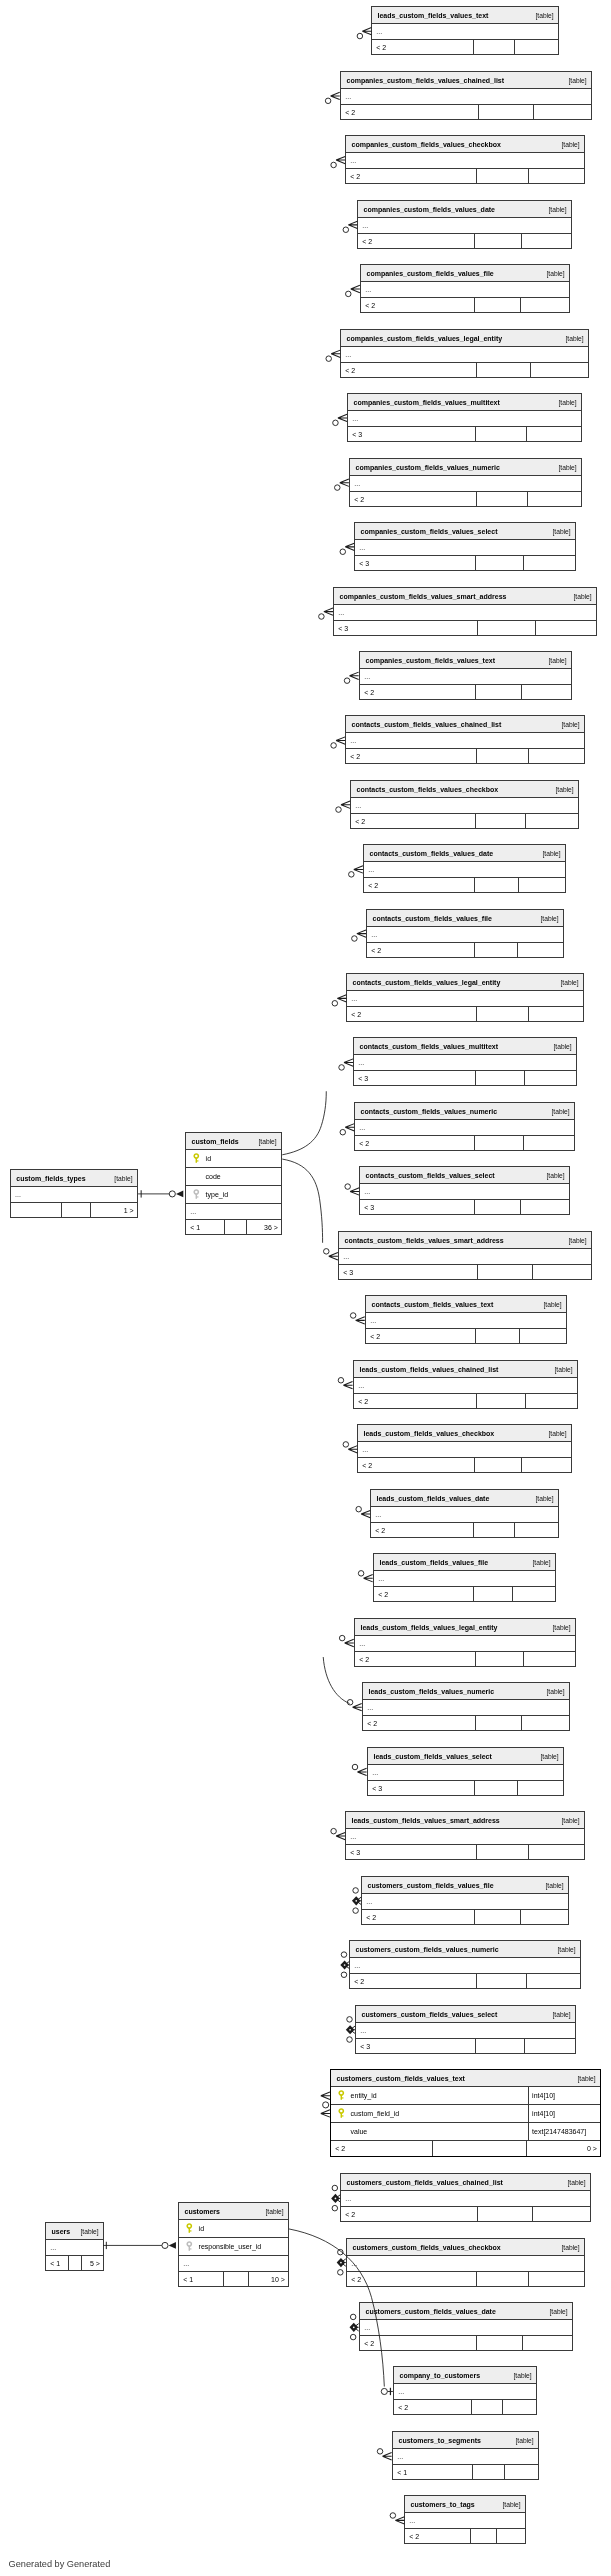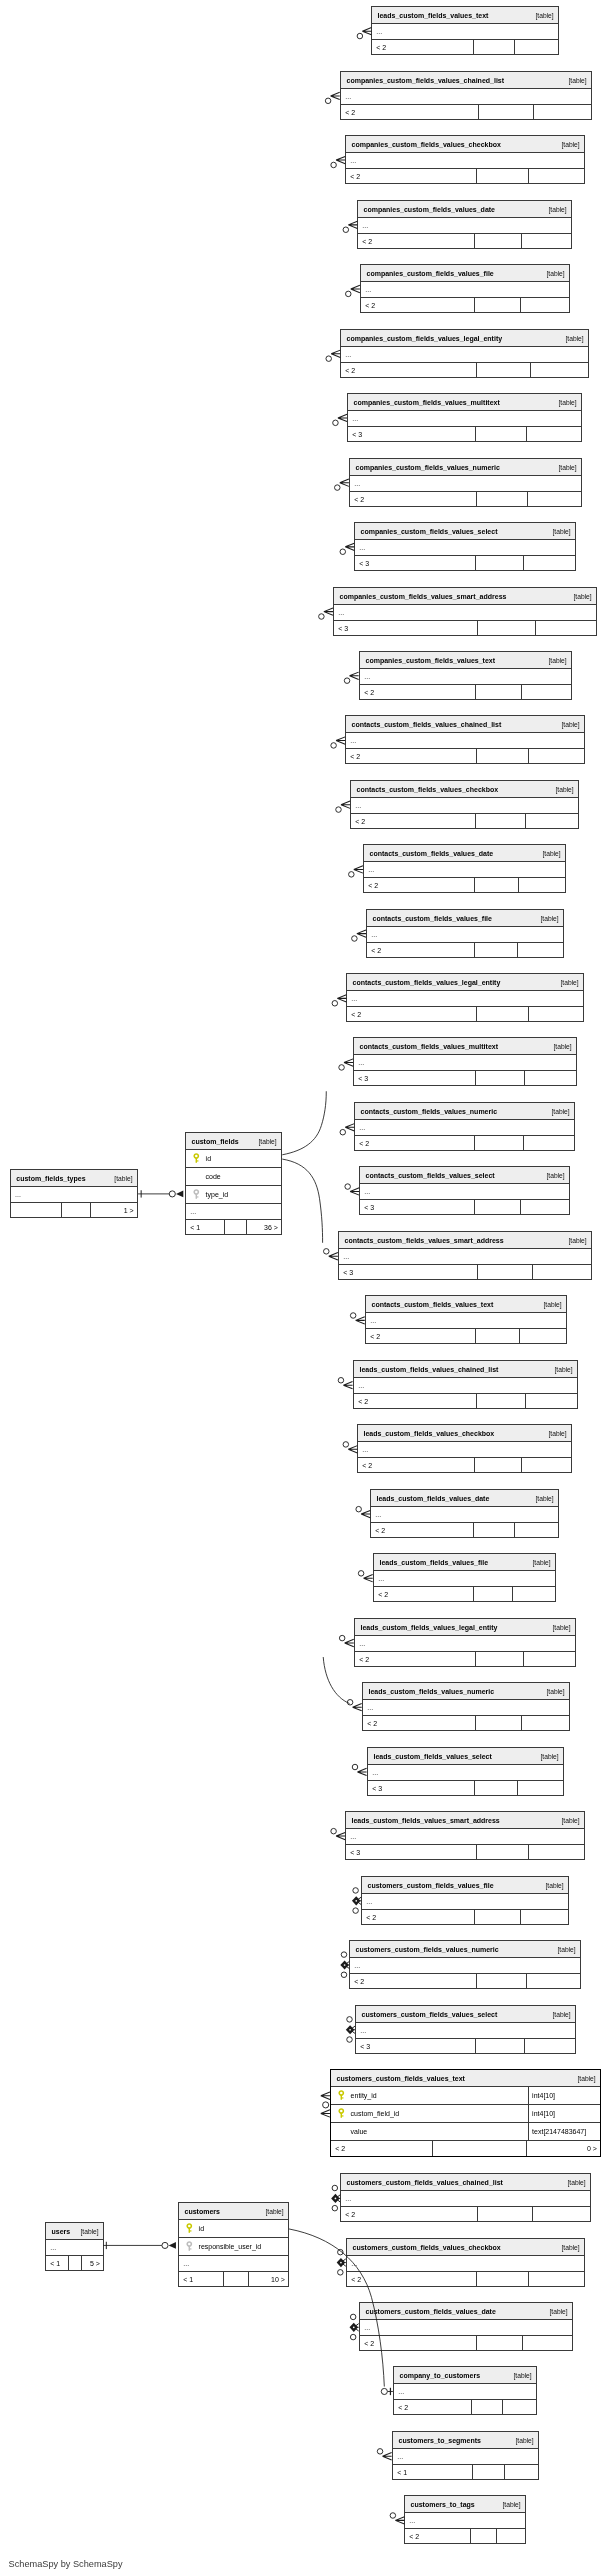--- a/index.html
+++ b/index.html
@@ -223,21 +223,21 @@
       </g>
       <g>
         <circle cx="282" cy="1954" r="5" fill="#fff" stroke="#1c1c1c" stroke-width="1.5"></circle>
         <polygon points="288,1954 300,1948.5 300,1959.5" fill="#1c1c1c"></polygon>
       </g>
       <g>
         <circle cx="270" cy="3675" r="5" fill="#fff" stroke="#1c1c1c" stroke-width="1.5"></circle>
         <polygon points="276,3675 288,3669.5 288,3680.5" fill="#1c1c1c"></polygon>
       </g>
     </svg>
-  <div id="gen-note">SchemaSpy by SchemaSpy</div>
+  <div id="gen-note">Generated by Generated</div>
 <div class="tbox" style="left: 9.8px; top: 1169px; width: 128px;">
       <div class="thead">
         <span class="tname">custom_fields_types</span>
         <span class="tbadge">[table]</span>
       </div>
       <div class="trow ellip">
         <span>...</span>
       </div>
       <div class="tfoot">
         <div class="fc c1" style="width: 41%;"></div>

